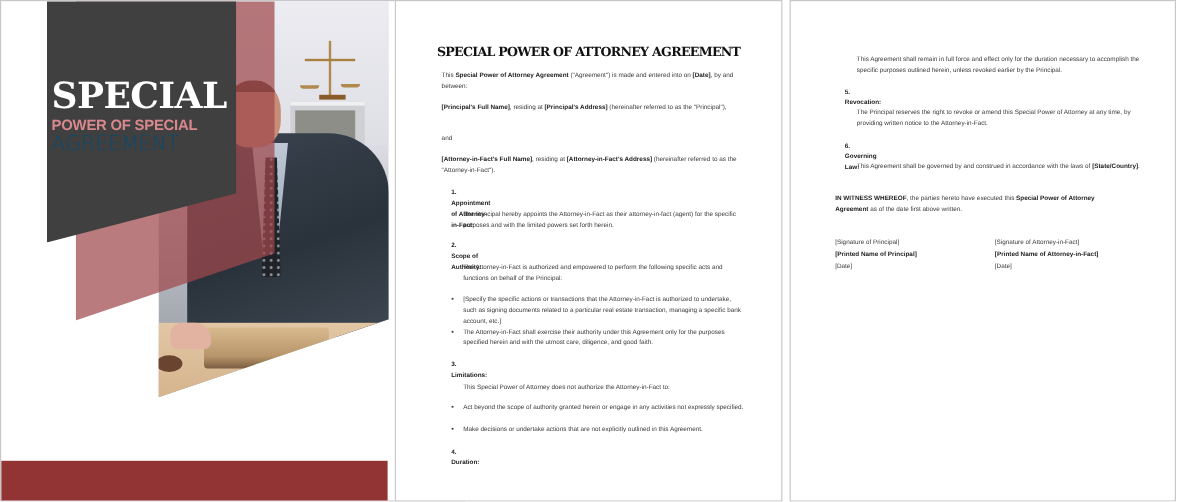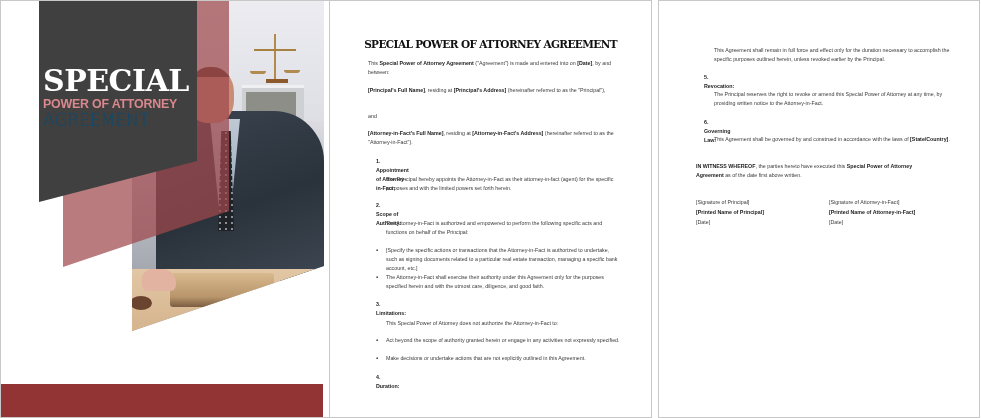--- a/index.html
+++ b/index.html
@@ -102,21 +102,21 @@
     <div class="photo-man-head"></div>
     <div class="photo-desk"></div>
     <div class="photo-laptop"></div>
     <div class="photo-hand"></div>
     <div class="photo-gavel"></div>
   </div>
   <div class="cover-pink"></div>
   <div class="cover-dark"></div>
   <div class="cover-title">
     <span class="cover-title-special">SPECIAL</span>
-    <span class="cover-title-power">POWER OF ATTORNEY</span>
+    <span class="cover-title-power">POWER OF SPECIAL</span>
     <span class="cover-title-agreement">AGREEMENT</span>
   </div>
   <div class="cover-footer"></div>
 </div>
 
 <div class="page" id="page-2">
   <div class="doc-title">SPECIAL POWER OF ATTORNEY AGREEMENT</div>
 
   <div class="doc">
     <div class="p" style="left:38px; top:58px;">

